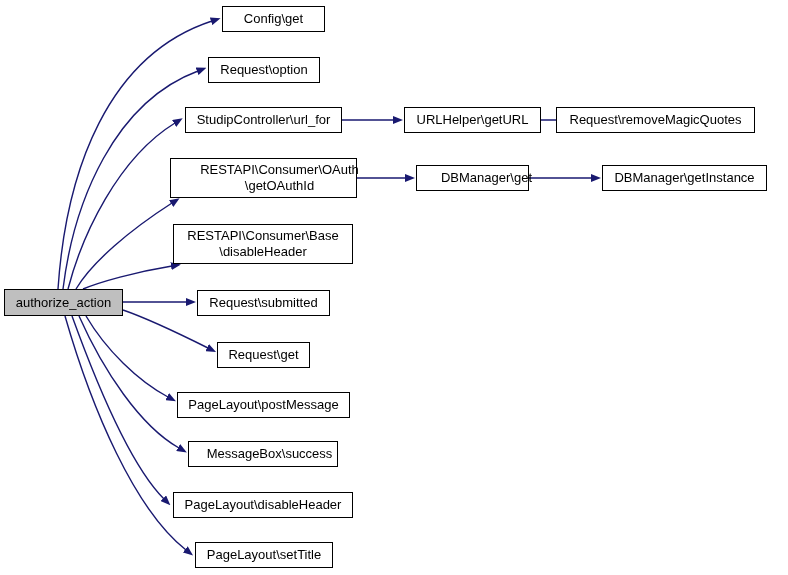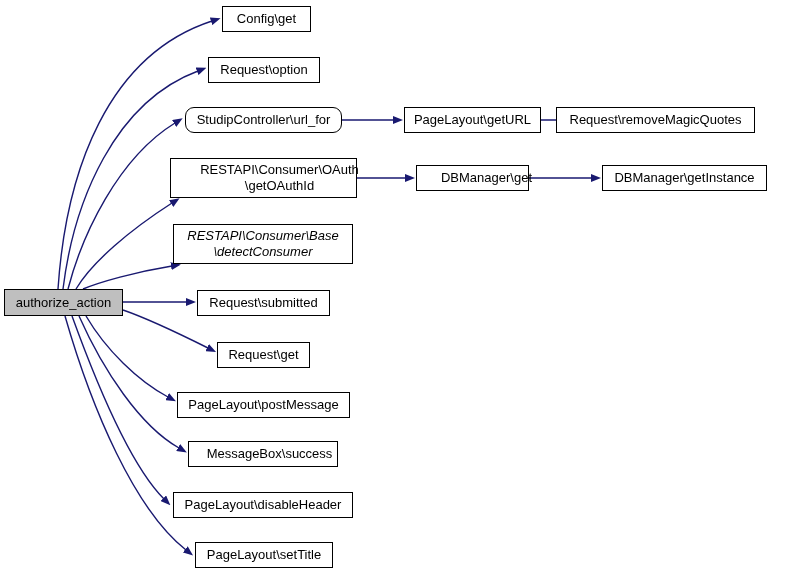--- a/index.html
+++ b/index.html
@@ -67,48 +67,48 @@
         <path d="M342,120 L394,120" class="edge" stroke="#191970" marker-end="url(#arrowhead)"></path>
         <path d="M541,120 L575,120" class="edge" stroke="#191970" marker-end="url(#arrowhead)"></path>
         <path d="M357,178 L406,178" class="edge" stroke="#191970" marker-end="url(#arrowhead)"></path>
         <path d="M529,178 L592,178" class="edge" stroke="#191970" marker-end="url(#arrowhead)"></path>
       </g>
   </svg>
   <div>
       <div class="node" style="left: 4px; top: 289px; width: 119px; height: 27px; border-color: rgb(0, 0, 0); color: rgb(0, 0, 0); background: rgb(191, 191, 191);">
         <span>authorize_action</span>
       </div>
-      <div class="node" style="left: 222px; top: 6px; width: 89px; height: 26px; border-color: rgb(0, 0, 0); color: rgb(0, 0, 0); background: rgb(255, 255, 255);">
+      <div class="node" style="left: 222px; top: 6px; width: 103px; height: 26px; border-color: rgb(0, 0, 0); color: rgb(0, 0, 0); background: rgb(255, 255, 255);">
         <span>Config\get</span>
       </div>
       <div class="node" style="left: 208px; top: 57px; width: 112px; height: 26px; border-color: rgb(0, 0, 0); color: rgb(0, 0, 0); background: rgb(255, 255, 255);">
         <span>Request\option</span>
       </div>
-      <div class="node" style="left: 185px; top: 107px; width: 157px; height: 26px; border-color: rgb(0, 0, 0); color: rgb(0, 0, 0); background: rgb(255, 255, 255); border-radius: 9px;">
+      <div class="node" style="left: 185px; top: 107px; width: 157px; height: 26px; border-color: rgb(0, 0, 0); color: rgb(0, 0, 0); background: rgb(255, 255, 255);">
         <span>StudipController\url_for</span>
       </div>
       <div class="node" style="left: 404px; top: 107px; width: 137px; height: 26px; border-color: rgb(0, 0, 0); color: rgb(0, 0, 0); background: rgb(255, 255, 255);">
-        <span>PageLayout\getURL</span>
+        <span>URLHelper\getURL</span>
       </div>
       <div class="node" style="left: 556px; top: 107px; width: 199px; height: 26px; border-color: rgb(0, 0, 0); color: rgb(0, 0, 0); background: rgb(255, 255, 255);">
         <span>Request\removeMagicQuotes</span>
       </div>
       <div class="node" style="left: 170px; top: 158px; width: 187px; height: 40px; border-color: rgb(0, 0, 0); color: rgb(0, 0, 0); background: rgb(255, 255, 255); padding-left: 32px;">
         <span>RESTAPI\Consumer\OAuth</span>
         <span>\getOAuthId</span>
       </div>
       <div class="node" style="left: 416px; top: 165px; width: 113px; height: 26px; border-color: rgb(0, 0, 0); color: rgb(0, 0, 0); background: rgb(255, 255, 255); padding-left: 28px;">
         <span>DBManager\get</span>
       </div>
       <div class="node" style="left: 602px; top: 165px; width: 165px; height: 26px; border-color: rgb(0, 0, 0); color: rgb(0, 0, 0); background: rgb(255, 255, 255);">
         <span>DBManager\getInstance</span>
       </div>
-      <div class="node" style="left: 173px; top: 224px; width: 180px; height: 40px; border-color: rgb(0, 0, 0); color: rgb(0, 0, 0); background: rgb(255, 255, 255); font-style: italic;">
+      <div class="node" style="left: 173px; top: 224px; width: 180px; height: 40px; border-color: rgb(0, 0, 0); color: rgb(0, 0, 0); background: rgb(255, 255, 255);">
         <span>RESTAPI\Consumer\Base</span>
-        <span>\detectConsumer</span>
+        <span>\disableHeader</span>
       </div>
       <div class="node" style="left: 197px; top: 290px; width: 133px; height: 26px; border-color: rgb(0, 0, 0); color: rgb(0, 0, 0); background: rgb(255, 255, 255);">
         <span>Request\submitted</span>
       </div>
       <div class="node" style="left: 217px; top: 342px; width: 93px; height: 26px; border-color: rgb(0, 0, 0); color: rgb(0, 0, 0); background: rgb(255, 255, 255);">
         <span>Request\get</span>
       </div>
       <div class="node" style="left: 177px; top: 392px; width: 173px; height: 26px; border-color: rgb(0, 0, 0); color: rgb(0, 0, 0); background: rgb(255, 255, 255);">
         <span>PageLayout\postMessage</span>
       </div>

